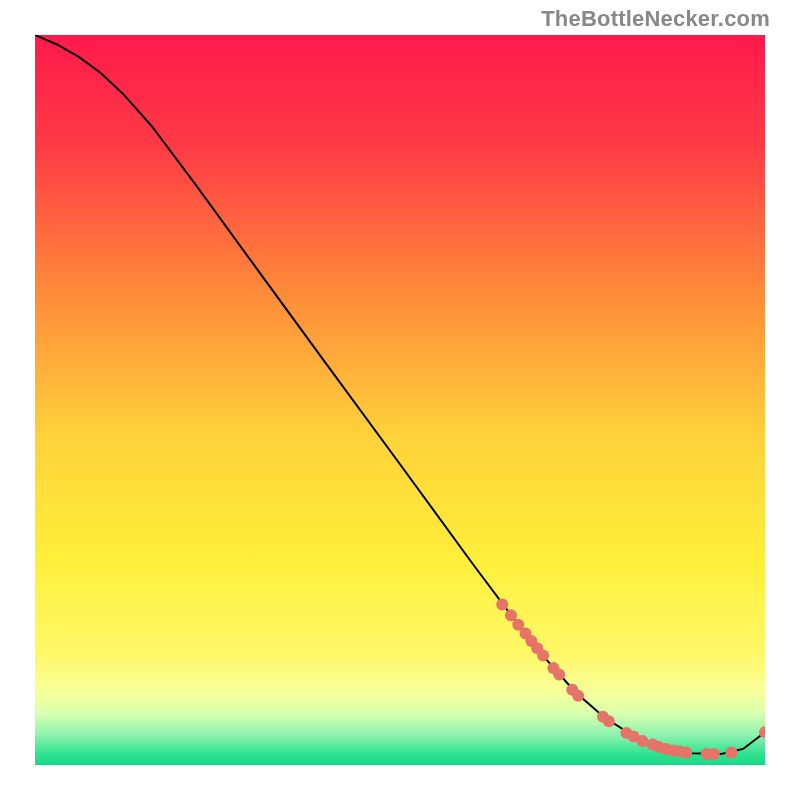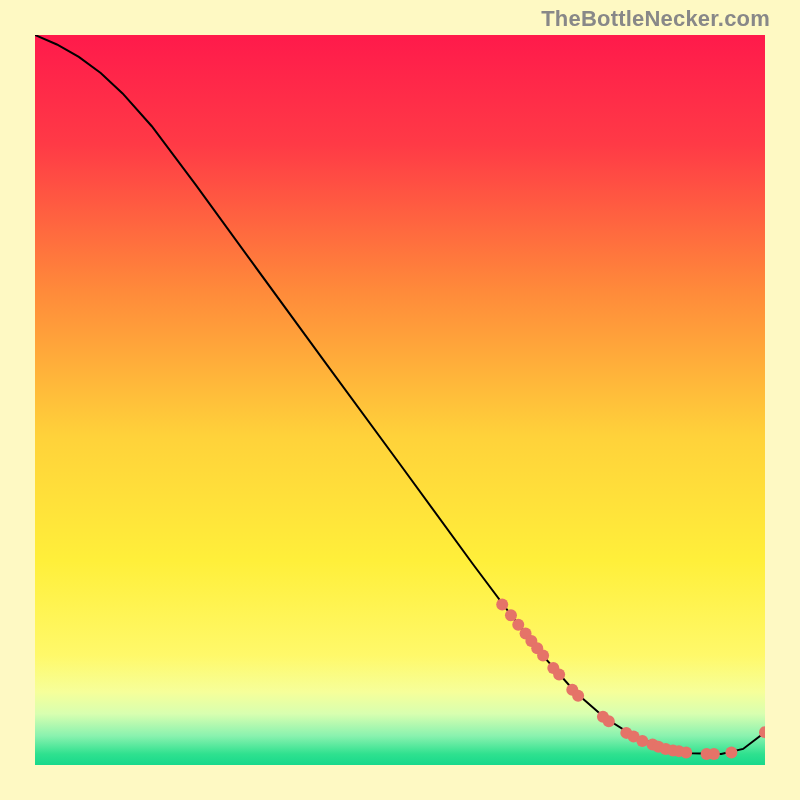--- a/index.html
+++ b/index.html
@@ -8,21 +8,21 @@
     width: 800px;
     height: 800px;
     background: #000;
     overflow: hidden;
     font-family: Arial, Helvetica, sans-serif;
   }
   .stage {
     position: relative;
     width: 800px;
     height: 800px;
-    background: #fef9c3;
+    background: #ffffff;
   }
   .plot {
     position: absolute;
     left: 35px;
     top: 35px;
     width: 730px;
     height: 730px;
   }
   .watermark {
     position: absolute;

